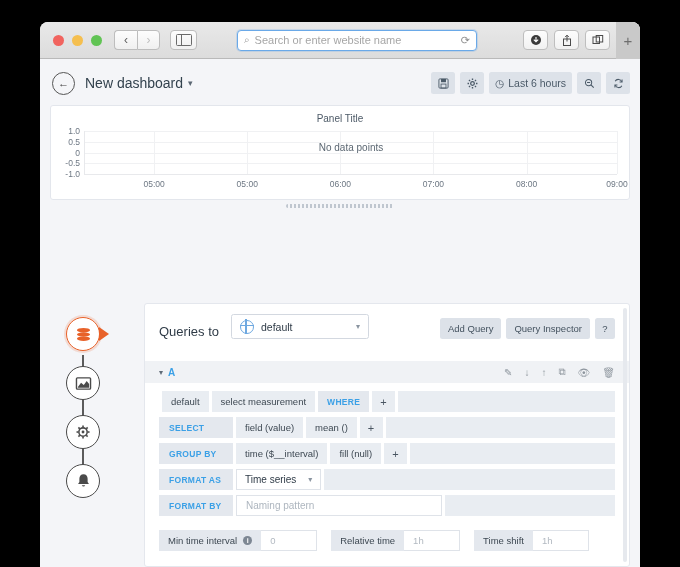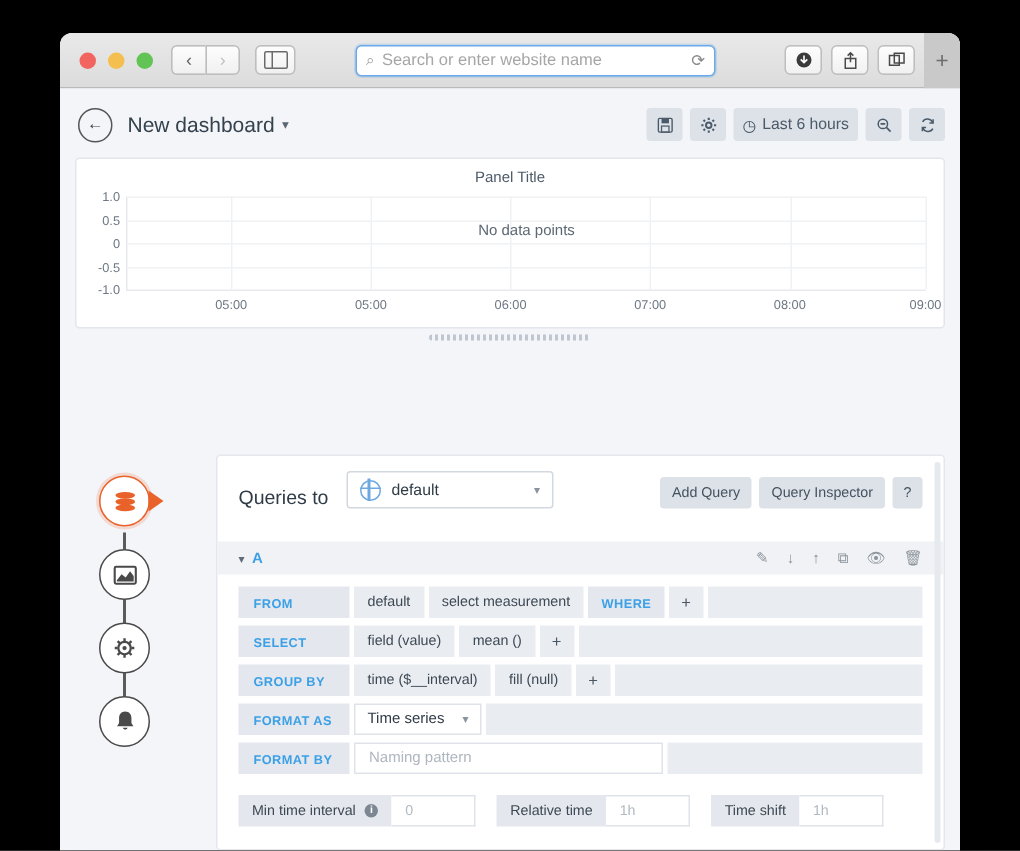--- a/index.html
+++ b/index.html
@@ -176,21 +176,21 @@
     box-sizing: border-box;
   }
   .gbtn.wide { gap: 4px; }
 
   
   .panel {
     margin: 4px 10px 0 10px;
     background: #ffffff;
     border: 1px solid #e3e6ec;
     border-radius: 3px;
-    height: 114px;
+    height: 95px;
     position: relative;
     box-sizing: border-box;
   }
   .panel-title {
     text-align: center;
     font-size: 10px;
     color: #4d5a67;
     padding-top: 7px;
   }
   .plot {
@@ -703,21 +703,20 @@
             <span>↑</span>
             <span>⧉</span>
             <span>👁</span>
             <span>🗑</span>
           </div>
         </div>
 
         <div class="qbody">
 
           <div class="qline">
-            <div class="seg">FROM</div>
             <div class="seg val">default</div>
             <div class="seg val">select measurement</div>
             <div class="seg key2">WHERE</div>
             <div class="seg plus">+</div>
             <div class="filler"></div>
           </div>
 
           <div class="qline">
             <div class="seg">SELECT</div>
             <div class="seg val">field (value)</div>

